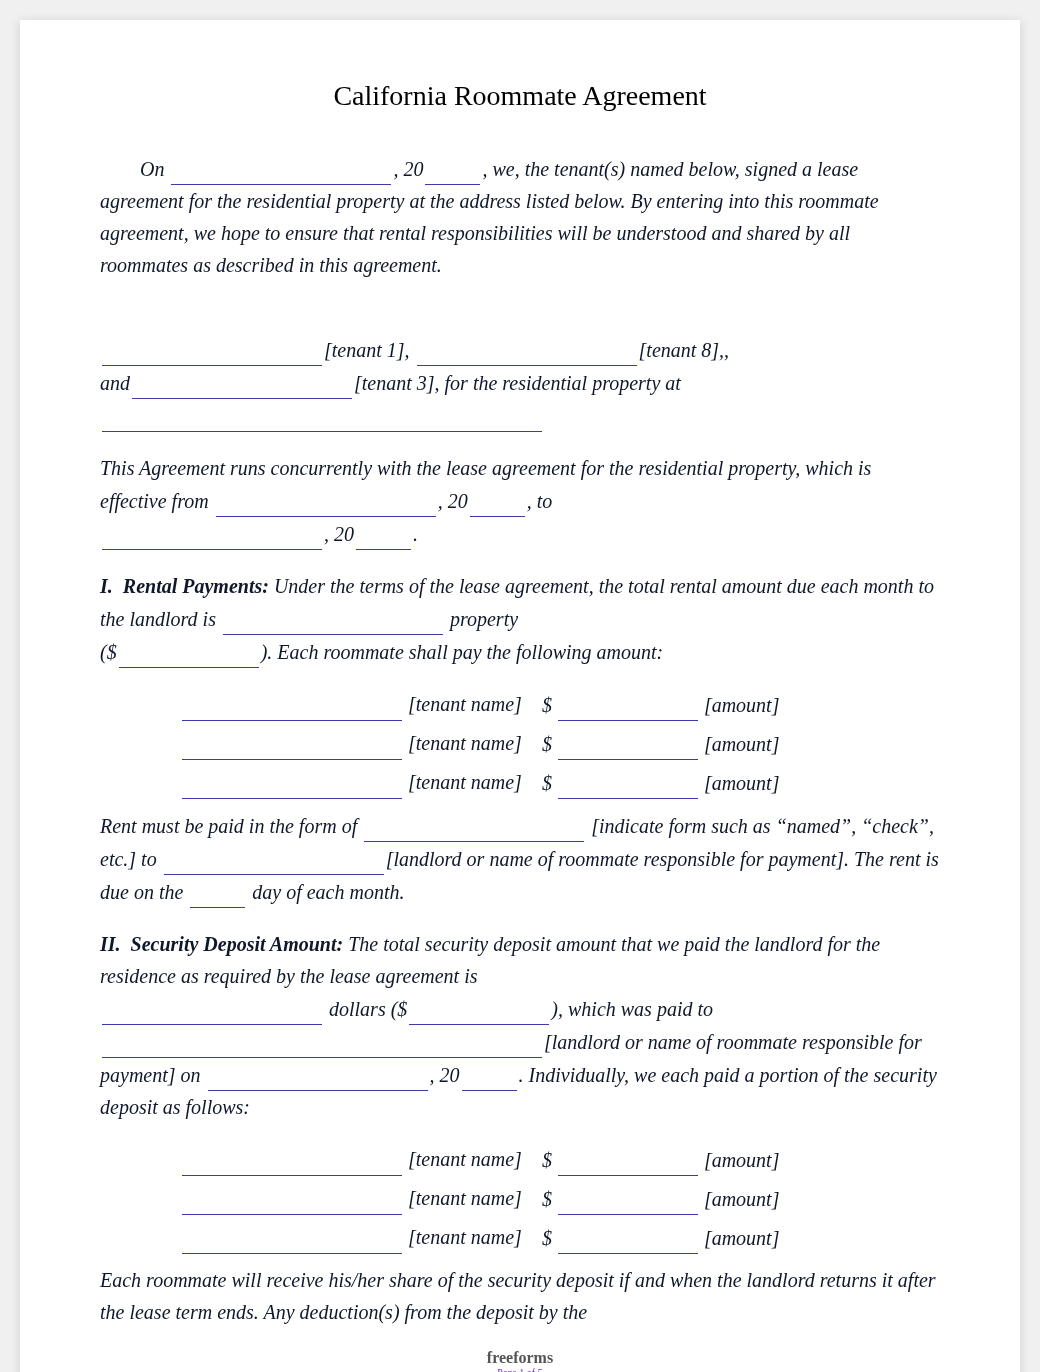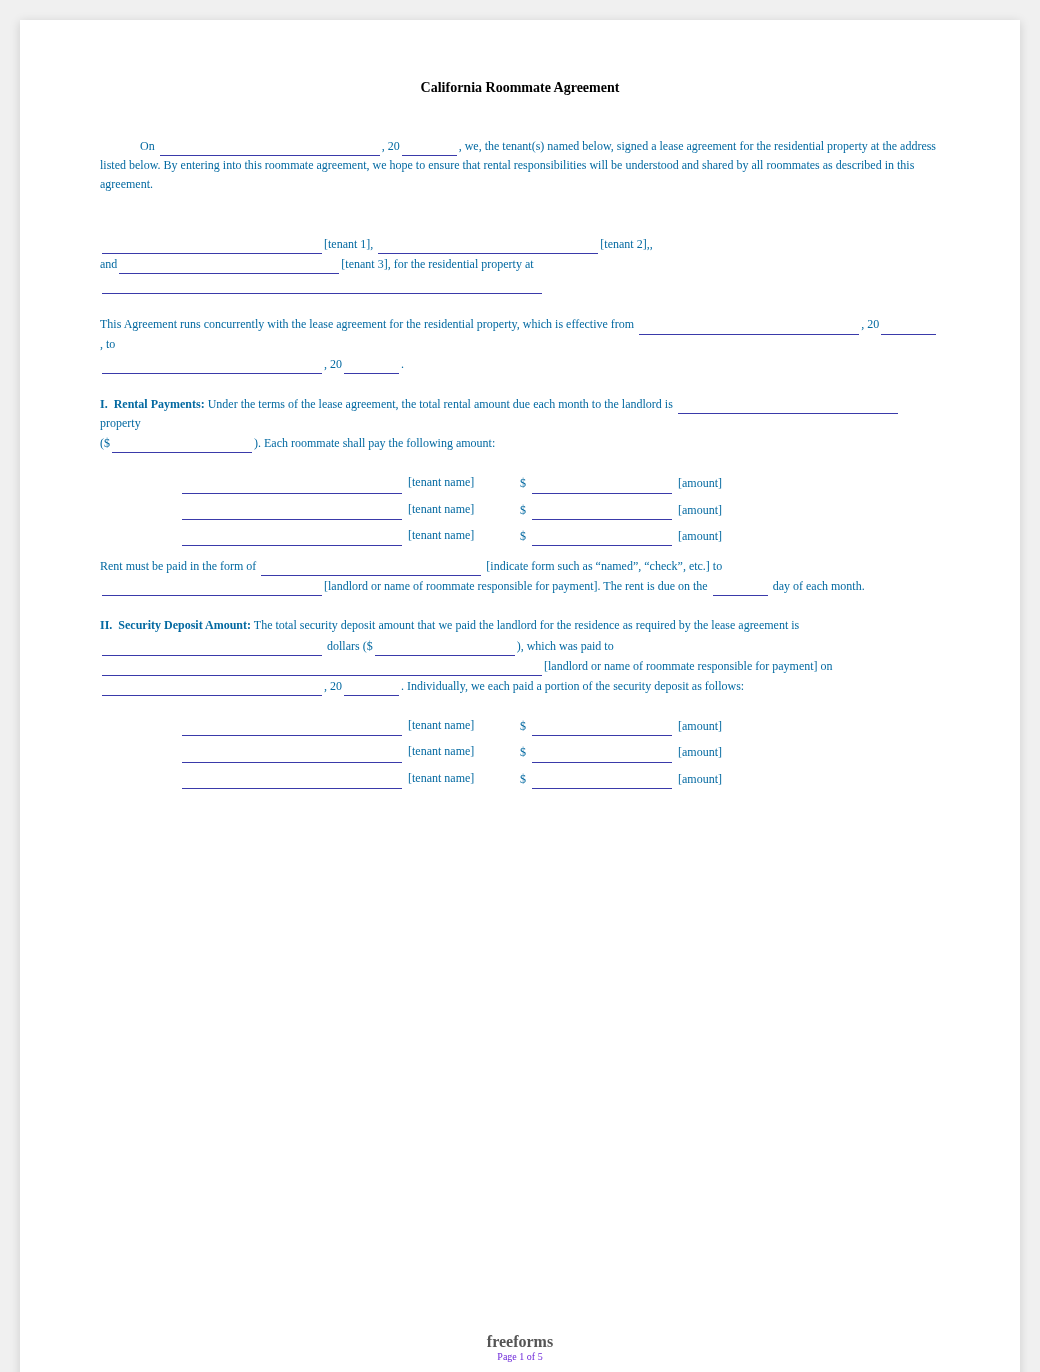--- a/index.html
+++ b/index.html
@@ -21,30 +21,31 @@
       width: 1040px;
       min-height: 1372px;
       background: #ffffff;
       padding: 60px 80px 60px 80px;
       position: relative;
       box-shadow: 0 2px 10px rgba(0,0,0,0.15);
     }
 
     .title {
       text-align: center;
-      font-size: 14px;
-      font-weight: bold;
+      font-size: 28px;
+      font-weight: normal;
       margin-bottom: 40px;
       color: #000;
     }
 
     .content {
-      font-size: 12px;
+      font-size: 20px;
       line-height: 1.6;
-      color: #0369a1;
+      color: #0f172a;
+      font-style: italic;
     }
 
     .paragraph {
       margin-bottom: 20px;
     }
 
     .underline-field {
       display: inline-block;
       border-bottom: 1.5px solid #3a3aaa;
       min-width: 180px;
@@ -142,21 +143,21 @@
   <div class="content">
 
     <p class="paragraph indent">
       <span>On</span>
       <span class="underline-field long">&nbsp;</span><span>, 20</span><span class="underline-field short">&nbsp;</span><span>, we, the tenant(s) named below, signed a lease agreement for the residential property at the address listed below. By entering into this roommate agreement, we hope to ensure that rental responsibilities will be understood and shared by all roommates as described in this agreement.</span>
     </p>
 
     <p class="paragraph">
       <br>
       <span class="underline-field long">&nbsp;</span><span>[tenant 1],</span>
-      <span class="underline-field long">&nbsp;</span><span>[tenant 2],,</span><br>
+      <span class="underline-field long">&nbsp;</span><span>[tenant 8],,</span><br>
       <span>and</span><span class="underline-field long">&nbsp;</span><span>[tenant 3], for the residential property at</span><br>
       <span class="underline-field xlong">&nbsp;</span>
     </p>
 
     <p class="paragraph">
       <span>This Agreement runs concurrently with the lease agreement for the residential property, which is effective from</span>
       <span class="underline-field long">&nbsp;</span><span>, 20</span><span class="underline-field short">&nbsp;</span><span>, to</span><br>
       <span class="underline-field long">&nbsp;</span><span>, 20</span><span class="underline-field short">&nbsp;</span><span>.</span>
     </p>
 
@@ -249,20 +250,23 @@
           <span>[tenant name]</span>
         </div>
         <div class="amount-col">
           <span>$</span>
           <span class="underline-field medium">&nbsp;</span>
           <span>[amount]</span>
         </div>
       </div>
     </div>
 
+    <p class="paragraph">
+      <span>Each roommate will receive his/her share of the security deposit if and when the landlord returns it after the lease term ends. Any deduction(s) from the deposit by the</span>
+    </p>
 
   </div>
 
   <div class="footer">
     <div class="footer-brand">
       <span>free</span><span class="bold">forms</span>
     </div>
     <div class="footer-page">Page 1 of 5</div>
   </div>
 

